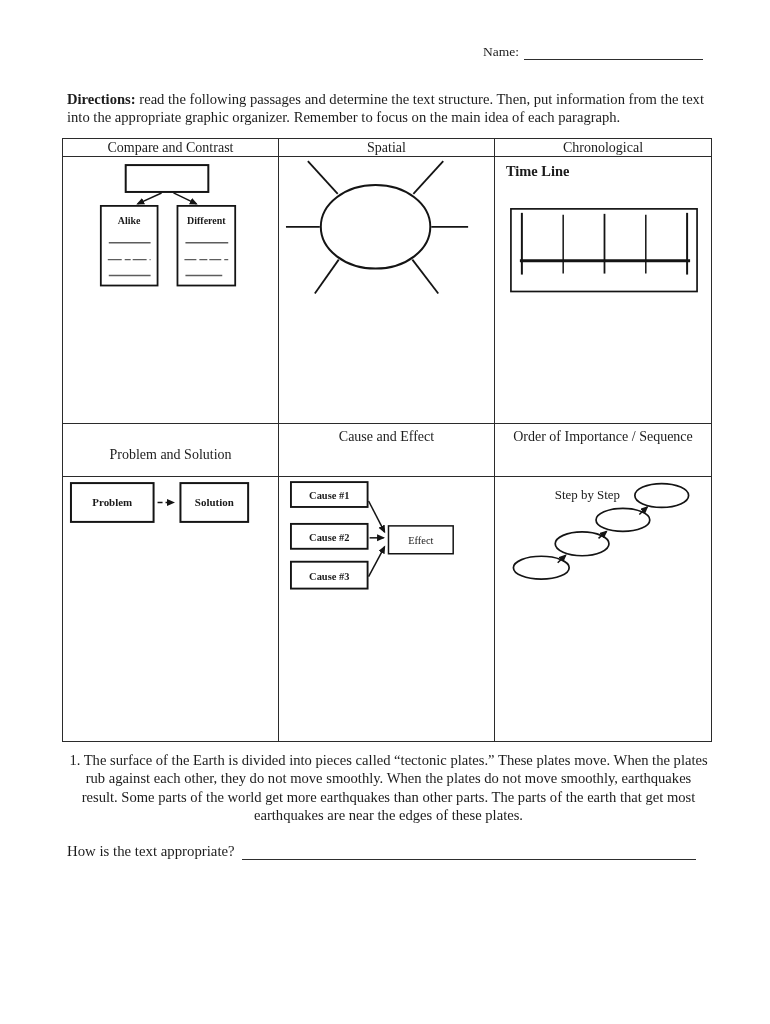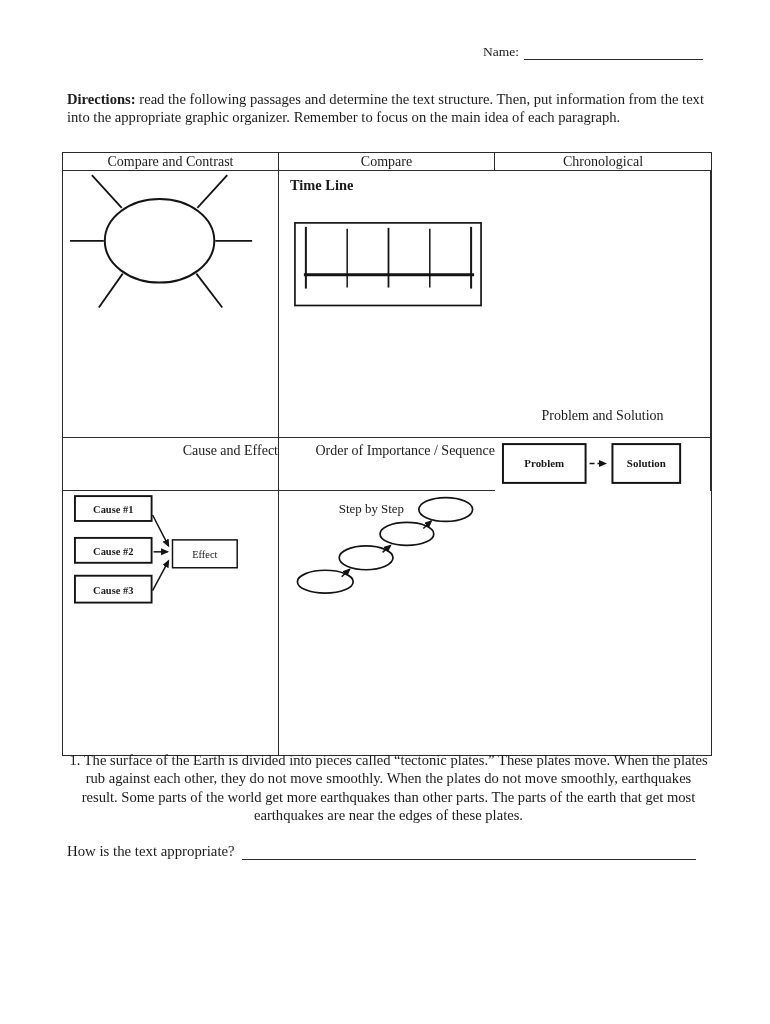--- a/index.html
+++ b/index.html
@@ -28,32 +28,32 @@
 
   
   .directions {
     position:absolute; left:67px; top:90px; width:640px;
     font-size:14.6px; line-height:1.26;
   }
   .directions b { font-weight:bold; }
 
   
   .gtable {
-    position:absolute; left:62px; top:152px;
+    position:absolute; left:62px; top:138px;
     display:grid;
     grid-template-columns:216px 216px 216px;
     grid-template-rows:18px 267px 53px 264px;
     border:1.4px solid #2b2b2b;
     background:#fff;
   }
   .cell { border-right:1px solid #2b2b2b; border-bottom:1px solid #2b2b2b; overflow:hidden; }
   .cell.colend { border-right:none; }
   .cell.rowend { border-bottom:none; }
   .hdr { font-size:14px; text-align:center; line-height:17px; }
-  .hdr2 { font-size:14px; text-align:right; padding-top:5px; }
+  .hdr2 { font-size:14px; text-align:center; padding-top:5px; }
   .hdr2.bottom { display:flex; align-items:flex-end; justify-content:center; padding-bottom:13px; }
   .cell svg { display:block; }
   svg text {
     font-family:"Liberation Serif", serif;
     fill:#1a1a1a;
   }
   .passage {
     position:absolute; left:67px; top:751px; width:643px;
     font-size:14.6px; line-height:1.26;text-align:center;
   }
@@ -80,23 +80,44 @@
     <span>Name:</span>
     <span class="blank"></span>
   </div>
 
 
   <p class="directions"><b>Directions:</b><span> read the following passages and determine the text structure. Then, put information from the text into the appropriate graphic organizer.  Remember to focus on the main idea of each paragraph.</span></p>
 
   <div class="gtable">
 
     <div class="cell hdr">Compare and Contrast</div>
-    <div class="cell hdr">Compare</div>
+    <div class="cell hdr">Spatial</div>
     <div class="cell hdr colend">Chronological</div>
 
+    <div class="cell">
+      <svg viewBox="0 0 216 267" width="215" height="266">
+        <rect x="63" y="8" width="83" height="27" fill="none" stroke="#141414" stroke-width="2"></rect>
+        <line x1="99" y1="36" x2="75" y2="47" stroke="#141414" stroke-width="1.5" marker-end="url(#arw)"></line>
+        <line x1="111" y1="36" x2="134" y2="47" stroke="#141414" stroke-width="1.5" marker-end="url(#arw)"></line>
+        <rect x="38" y="49" width="57" height="80" fill="none" stroke="#141414" stroke-width="1.8"></rect>
+        <rect x="115" y="49" width="58" height="80" fill="none" stroke="#141414" stroke-width="1.8"></rect>
+        <text x="66.5" y="67" text-anchor="middle" font-size="10" font-weight="bold">Alike</text>
+        <text x="144" y="67" text-anchor="middle" font-size="10" font-weight="bold">Different</text>
+        <g stroke="#5d5d5d" stroke-width="1.4">
+          <line x1="46" y1="86" x2="88" y2="86"></line>
+          <line x1="45" y1="103" x2="88" y2="103" stroke-dasharray="14 3 6 2"></line>
+          <line x1="46" y1="119" x2="88" y2="119"></line>
+        </g>
+        <g stroke="#5d5d5d" stroke-width="1.4">
+          <line x1="123" y1="86" x2="166" y2="86"></line>
+          <line x1="122" y1="103" x2="166" y2="103" stroke-dasharray="12 3 8 2"></line>
+          <line x1="123" y1="119" x2="160" y2="119"></line>
+        </g>
+      </svg>
+    </div>
 
     <div class="cell">
       <svg viewBox="0 0 216 267" width="215" height="266">
         <ellipse cx="97" cy="70" rx="55" ry="42" fill="none" stroke="#141414" stroke-width="2"></ellipse>
         <g stroke="#141414" stroke-width="1.8">
           <line x1="7" y1="70" x2="41" y2="70"></line>
           <line x1="153" y1="70" x2="190" y2="70"></line>
           <line x1="59" y1="37" x2="29" y2="4"></line>
           <line x1="135" y1="37" x2="165" y2="4"></line>
           <line x1="60" y1="103" x2="36" y2="137"></line>

